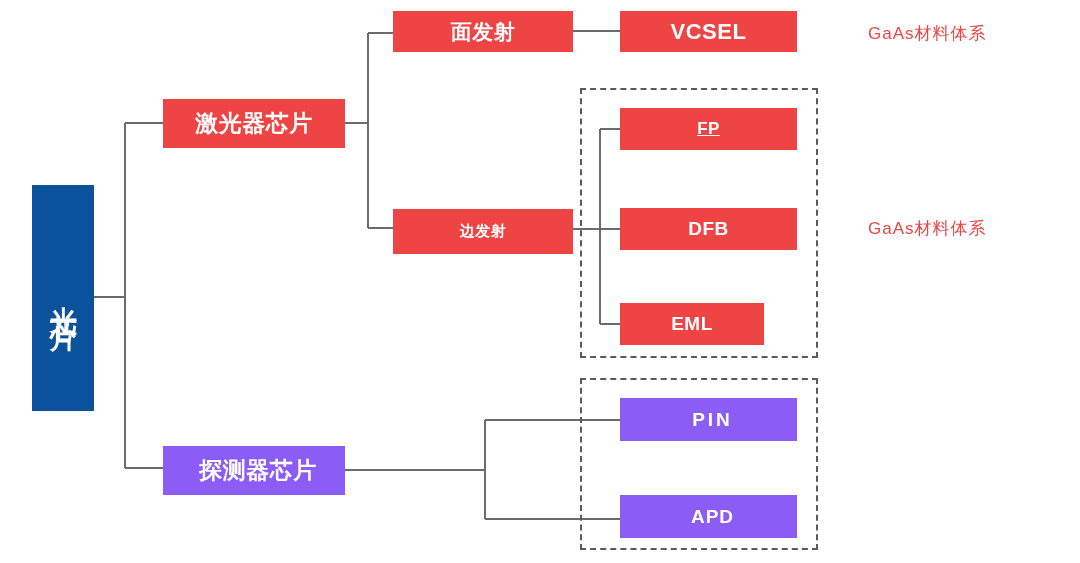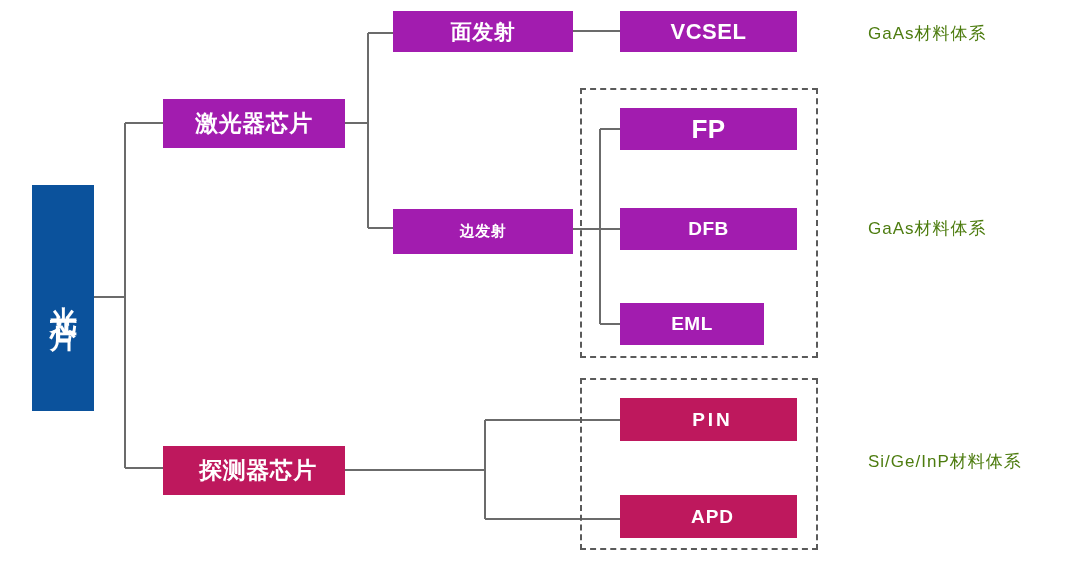--- a/index.html
+++ b/index.html
@@ -29,32 +29,32 @@
     display: flex;
     align-items: center;
     justify-content: center;
     color: #ffffff;
     font-weight: bold;
     letter-spacing: 0.5px;
     text-align: center;
     box-sizing: border-box;
   }
   .node.navy      { background: #0B529C; }
-  .node.blue      { background: #a21caf; }
-  .node.lightblue { background: #be185d; padding-left: 8px; }
+  .node.blue      { background: #ef4444; }
+  .node.lightblue { background: #8b5cf6; padding-left: 8px; }
 
   .node.vertical {
     writing-mode: vertical-rl;
     text-orientation: upright;
     letter-spacing: 9px;
     line-height: 1;
   }
   .side-label {
     position: absolute;
-    color: #4d7c0f;
+    color: #ef4444;
     font-size: 17px;
     letter-spacing: 1px;
     white-space: nowrap;
   }
   .dashed-group {
     position: absolute;
     border: 2px dashed #5a5a5a;
     box-sizing: border-box;
     background: transparent;
   }
@@ -109,29 +109,28 @@
   <div class="node blue" style="left:163px; top:99px; width:182px; height:49px; font-size:23px;">激光器芯片</div>
 
   <div class="node lightblue" style="left:163px; top:446px; width:182px; height:49px; font-size:23px;">探测器芯片</div>
 
   <div class="node blue" style="left:393px; top:11px; width:180px; height:41px; font-size:21px;">面发射</div>
 
   <div class="node blue" style="left:393px; top:209px; width:180px; height:45px; font-size:15px;">边发射</div>
 
   <div class="node blue" style="left:620px; top:11px; width:177px; height:41px; font-size:22px;">VCSEL</div>
 
-  <div class="node blue" style="left:620px; top:108px; width:177px; height:42px; font-size:26px;">FP</div>
+  <div class="node blue" style="left:620px; top:108px; width:177px; height:42px; font-size:17px;text-decoration:underline;">FP</div>
 
   <div class="node blue" style="left:620px; top:208px; width:177px; height:42px; font-size:19px;">DFB</div>
 
   <div class="node blue" style="left:620px; top:303px; width:144px; height:42px; font-size:19px;">EML</div>
 
   <div class="node lightblue" style="left:620px; top:398px; width:177px; height:43px; font-size:19px; letter-spacing:3px;">PIN</div>
 
   <div class="node lightblue" style="left:620px; top:495px; width:177px; height:43px; font-size:19px; letter-spacing:1px;">APD</div>
 
   <div class="side-label" style="left:868px; top:22px;">GaAs材料体系</div>
 
   <div class="side-label" style="left:868px; top:217px;">GaAs材料体系</div>
 
-  <div class="side-label" style="left:868px; top:450px;">Si/Ge/InP材料体系</div>
 
 </div>
 
 </body></html>

